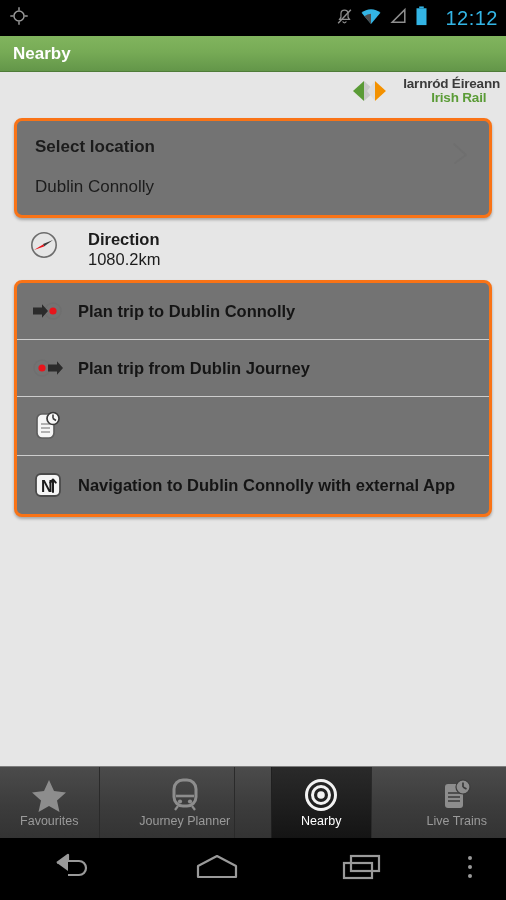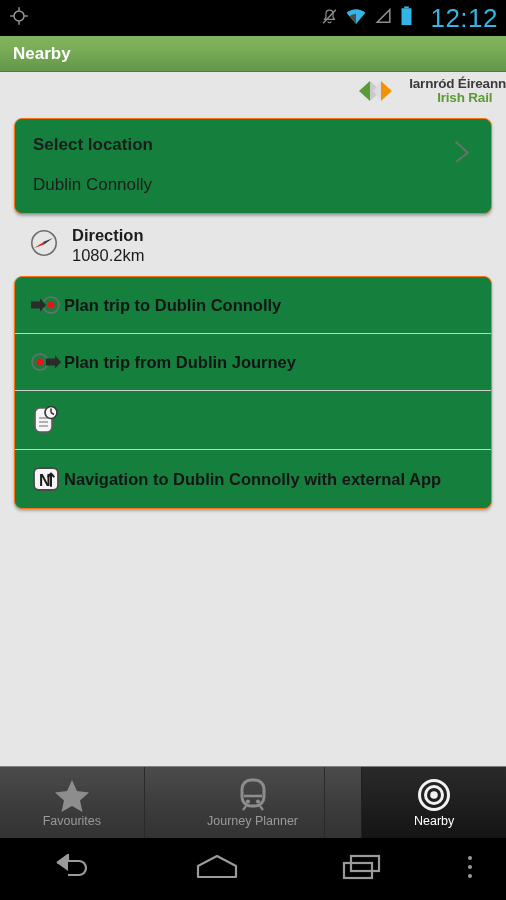--- a/index.html
+++ b/index.html
@@ -11,70 +11,70 @@
   }
   .phone { position: relative; width: 506px; height: 900px; background: #e6e6e6; }
 
   
   .statusbar {
     position: relative; height: 36px; background: #000;
     display: flex; align-items: center; padding: 0 8px;
   }
   .sb-left { display: flex; align-items: center; gap: 6px; }
   .sb-right { margin-left: auto; display: flex; align-items: center; gap: 7px; }
-  .sb-time { color: #33b5e5; font-size: 26px; letter-spacing: .5px; margin-left: 10px; }
+  .sb-time { color: #33b5e5; font-size: 20px; letter-spacing: .5px; margin-left: 10px; }
 
   
   .actionbar {
     height: 36px;
     background: linear-gradient(to bottom, #81b45e 0%, #77ab56 45%, #639649 100%);
     display: flex; align-items: center; padding-left: 13px;
     border-bottom: 1px solid #4f7c39;
   }
   .actionbar-title { color: #fff; font-size: 17px; font-weight: bold; }
 
   
   .brandstrip {
     height: 37px; background: #e6e6e6; display: flex;
-    align-items: center; justify-content: flex-end; 
+    align-items: center; justify-content: flex-end; padding-right: 6px;
   }
   .brand { display: flex; align-items: center; gap: 6px; }
   .brand-arrows { display: flex; align-items: center; }
   .brand-text { line-height: 1.02; }
   .brand-l1 { font-size: 13.5px; font-weight: bold; color: #3b3b3b; letter-spacing: -.2px; }
   .brand-l2 { font-size: 13.5px; font-weight: bold; color: #5a9b36; letter-spacing: -.2px; margin-left: 28px; }
 
   
   .content { padding: 0 14px; }
 
   .card {
-    background: #15803d;
-    border: 1px solid #f97316;
+    background: #737373;
+    border: 3px solid #f97316;
     border-radius: 8px;
     box-shadow: 0 2px 3px rgba(0,0,0,.28);
   }
 
   .loc-card { margin-top: 9px; padding: 16px 16px 18px 18px; position: relative; }
   .loc-title { font-size: 17px; font-weight: bold; color: #1c1c1c; }
   .loc-value { font-size: 17px; color: #1c1c1c; margin-top: 20px; }
   .loc-chevron { position: absolute; right: 16px; top: 16px; }
 
   
   .direction-row {
-    display: flex; align-items: center; gap: 12px;
+    display: flex; align-items: flex-start; gap: 28px;
     padding: 11px 0 9px 14px;
   }
   .direction-texts { line-height: 1.22; }
   .direction-label { font-size: 16.5px; font-weight: bold; color: #1c1c1c; }
   .direction-value { font-size: 16.5px; color: #1c1c1c; }
 
   
   .actions { margin-top: 2px; overflow: hidden; }
   .action-row {
-    display: flex; align-items: center; gap: 1px;
+    display: flex; align-items: center; gap: 13px;
     padding: 13px 12px 13px 14px;
     border-bottom: 1px solid #cdcdcd;
     min-height: 57px;
   }
   .action-row:last-child { border-bottom: none; }
   .action-ico { width: 34px; min-width: 34px; display: flex; align-items: center; justify-content: center; }
   .action-label { font-size: 16.5px; font-weight: bold; color: #151515; line-height: 1.28; }
 
   
   .tabbar {
@@ -281,20 +281,33 @@
       <span class="tab-ico">
         <svg width="34" height="34" viewBox="0 0 34 34">
           <circle cx="17" cy="17" r="14.5" fill="none" stroke="#f2f2f2" stroke-width="3"></circle>
           <circle cx="17" cy="17" r="8.5" fill="none" stroke="#f2f2f2" stroke-width="3"></circle>
           <circle cx="17" cy="17" r="3.8" fill="#f2f2f2"></circle>
         </svg>
       </span>
       <span class="tab-label">Nearby</span>
     </div>
 
+    <div class="tab">
+      <span class="tab-ico">
+        <svg width="34" height="34" viewBox="0 0 34 34">
+          <rect x="5" y="6" width="18" height="24" rx="3" fill="#8d8d8d"></rect>
+          <line x1="8" y1="15" x2="20" y2="15" stroke="#3b3b3b" stroke-width="1.5"></line>
+          <line x1="8" y1="19" x2="20" y2="19" stroke="#3b3b3b" stroke-width="1.5"></line>
+          <line x1="8" y1="23" x2="20" y2="23" stroke="#3b3b3b" stroke-width="1.5"></line>
+          <circle cx="23" cy="9" r="7" fill="#8d8d8d" stroke="#3b3b3b" stroke-width="1.2"></circle>
+          <path d="M23 9 L23 4.5 M23 9 L26.5 11" stroke="#3b3b3b" stroke-width="1.7" fill="none"></path>
+        </svg>
+      </span>
+      <span class="tab-label">Live Trains</span>
+    </div>
 
   </div>
 
   <div class="navbar">
     <div class="nav-btn">
       <span>
         <svg width="46" height="30" viewBox="0 0 46 30">
           <path d="M8 11 L19 3 L19 9 L30 9 a7 7 0 0 1 0 14 L19 23" fill="none" stroke="#9a9a9a" stroke-width="2.2" stroke-linejoin="round"></path>
           <path d="M8 11 L19 19 L19 3 Z" fill="#9a9a9a"></path>
         </svg>

